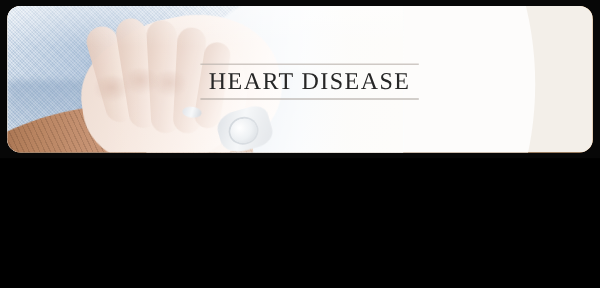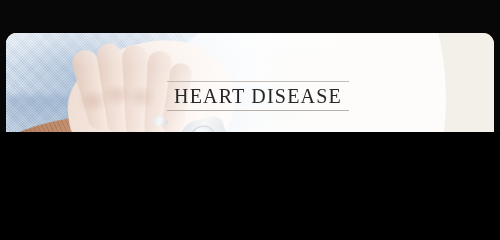--- a/index.html
+++ b/index.html
@@ -25,21 +25,20 @@
 
   #card {
     position: absolute;
     left: 6px;
     top: 5px;
     width: 488px;
     height: 122px;
     border-radius: 11px;
     overflow: hidden;
     background: #fdba74;
-    margin-top: 28px;
   }
 
   
   .cream-panel {
     position: absolute;
     inset: 0;
     background: #F3EFE9;
   }
   .light-circle {
     position: absolute;

